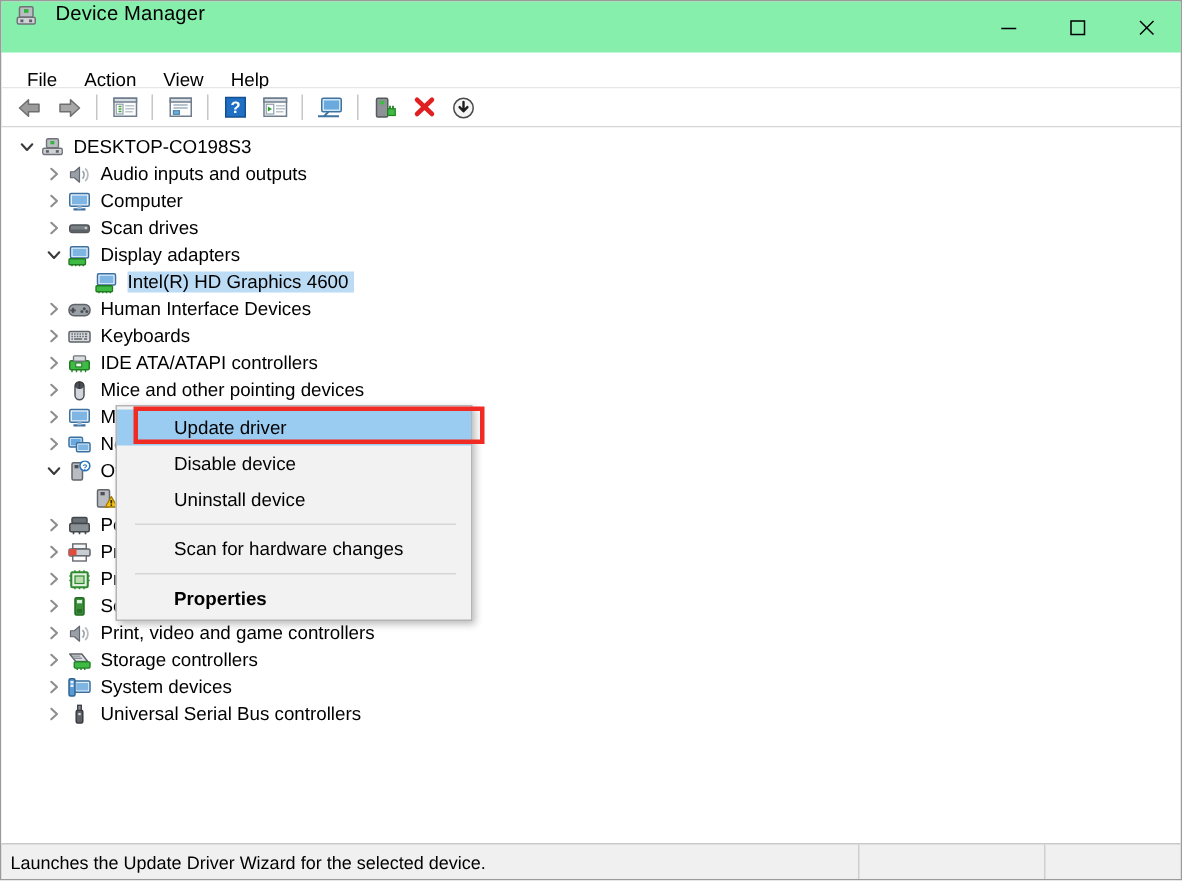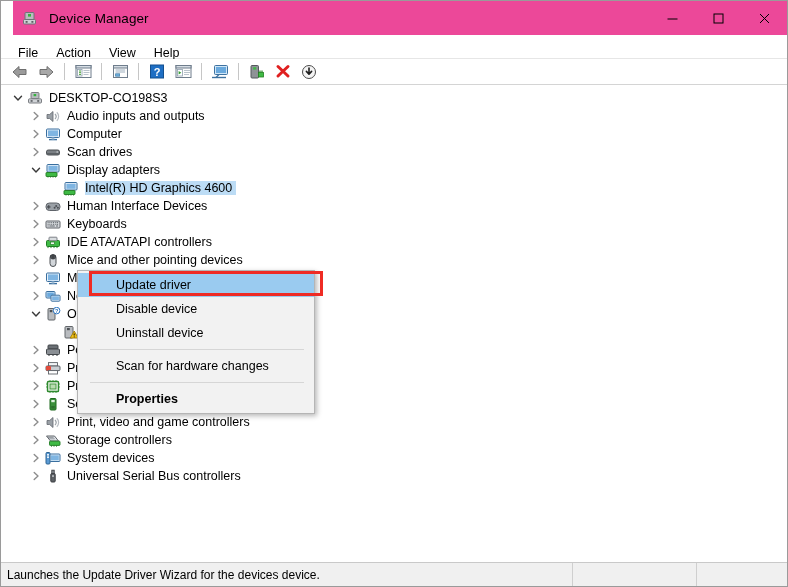--- a/index.html
+++ b/index.html
@@ -14,24 +14,23 @@
     position: relative;
     width: 788px; height: 587px;
     background: #ffffff;
     border: 1px solid #9a9a9a;
     display: flex; flex-direction: column;
   }
 
   
   #titlebar {
     height: 34px; min-height: 34px;
-    background: #ec4899;
-    display: flex; align-items: center;
+    background: #86efac;
+    display: flex; 
     position: relative;
-    margin-left: 12px;
   }
   #title-icon { margin-left: 9px; width: 18px; height: 18px; position: relative; }
   #title-text {
     margin-left: 9px; font-size: 13.5px; color: #000000;
     letter-spacing: .1px;
   }
   .caption-btns { position: absolute; right: 0; top: 0; height: 34px; display: flex; }
   .cap-btn {
     width: 46px; height: 34px;
     display: flex; align-items: center; justify-content: center;
@@ -619,18 +618,18 @@
       <div class="ctx-item">Uninstall device</div>
       <div class="ctx-sep"></div>
       <div class="ctx-item">Scan for hardware changes</div>
       <div class="ctx-sep"></div>
       <div class="ctx-item bold">Properties</div>
     </div>
     <div id="redbox" style="border-color: rgb(239, 43, 36);"></div>
   </div>
 
   <div id="statusbar">
-    <div id="status-main">Launches the Update Driver Wizard for the devices device.</div>
+    <div id="status-main">Launches the Update Driver Wizard for the selected device.</div>
     <div class="status-pane"></div>
     <div class="status-pane last"></div>
   </div>
 
 </div>
 
 </body></html>

